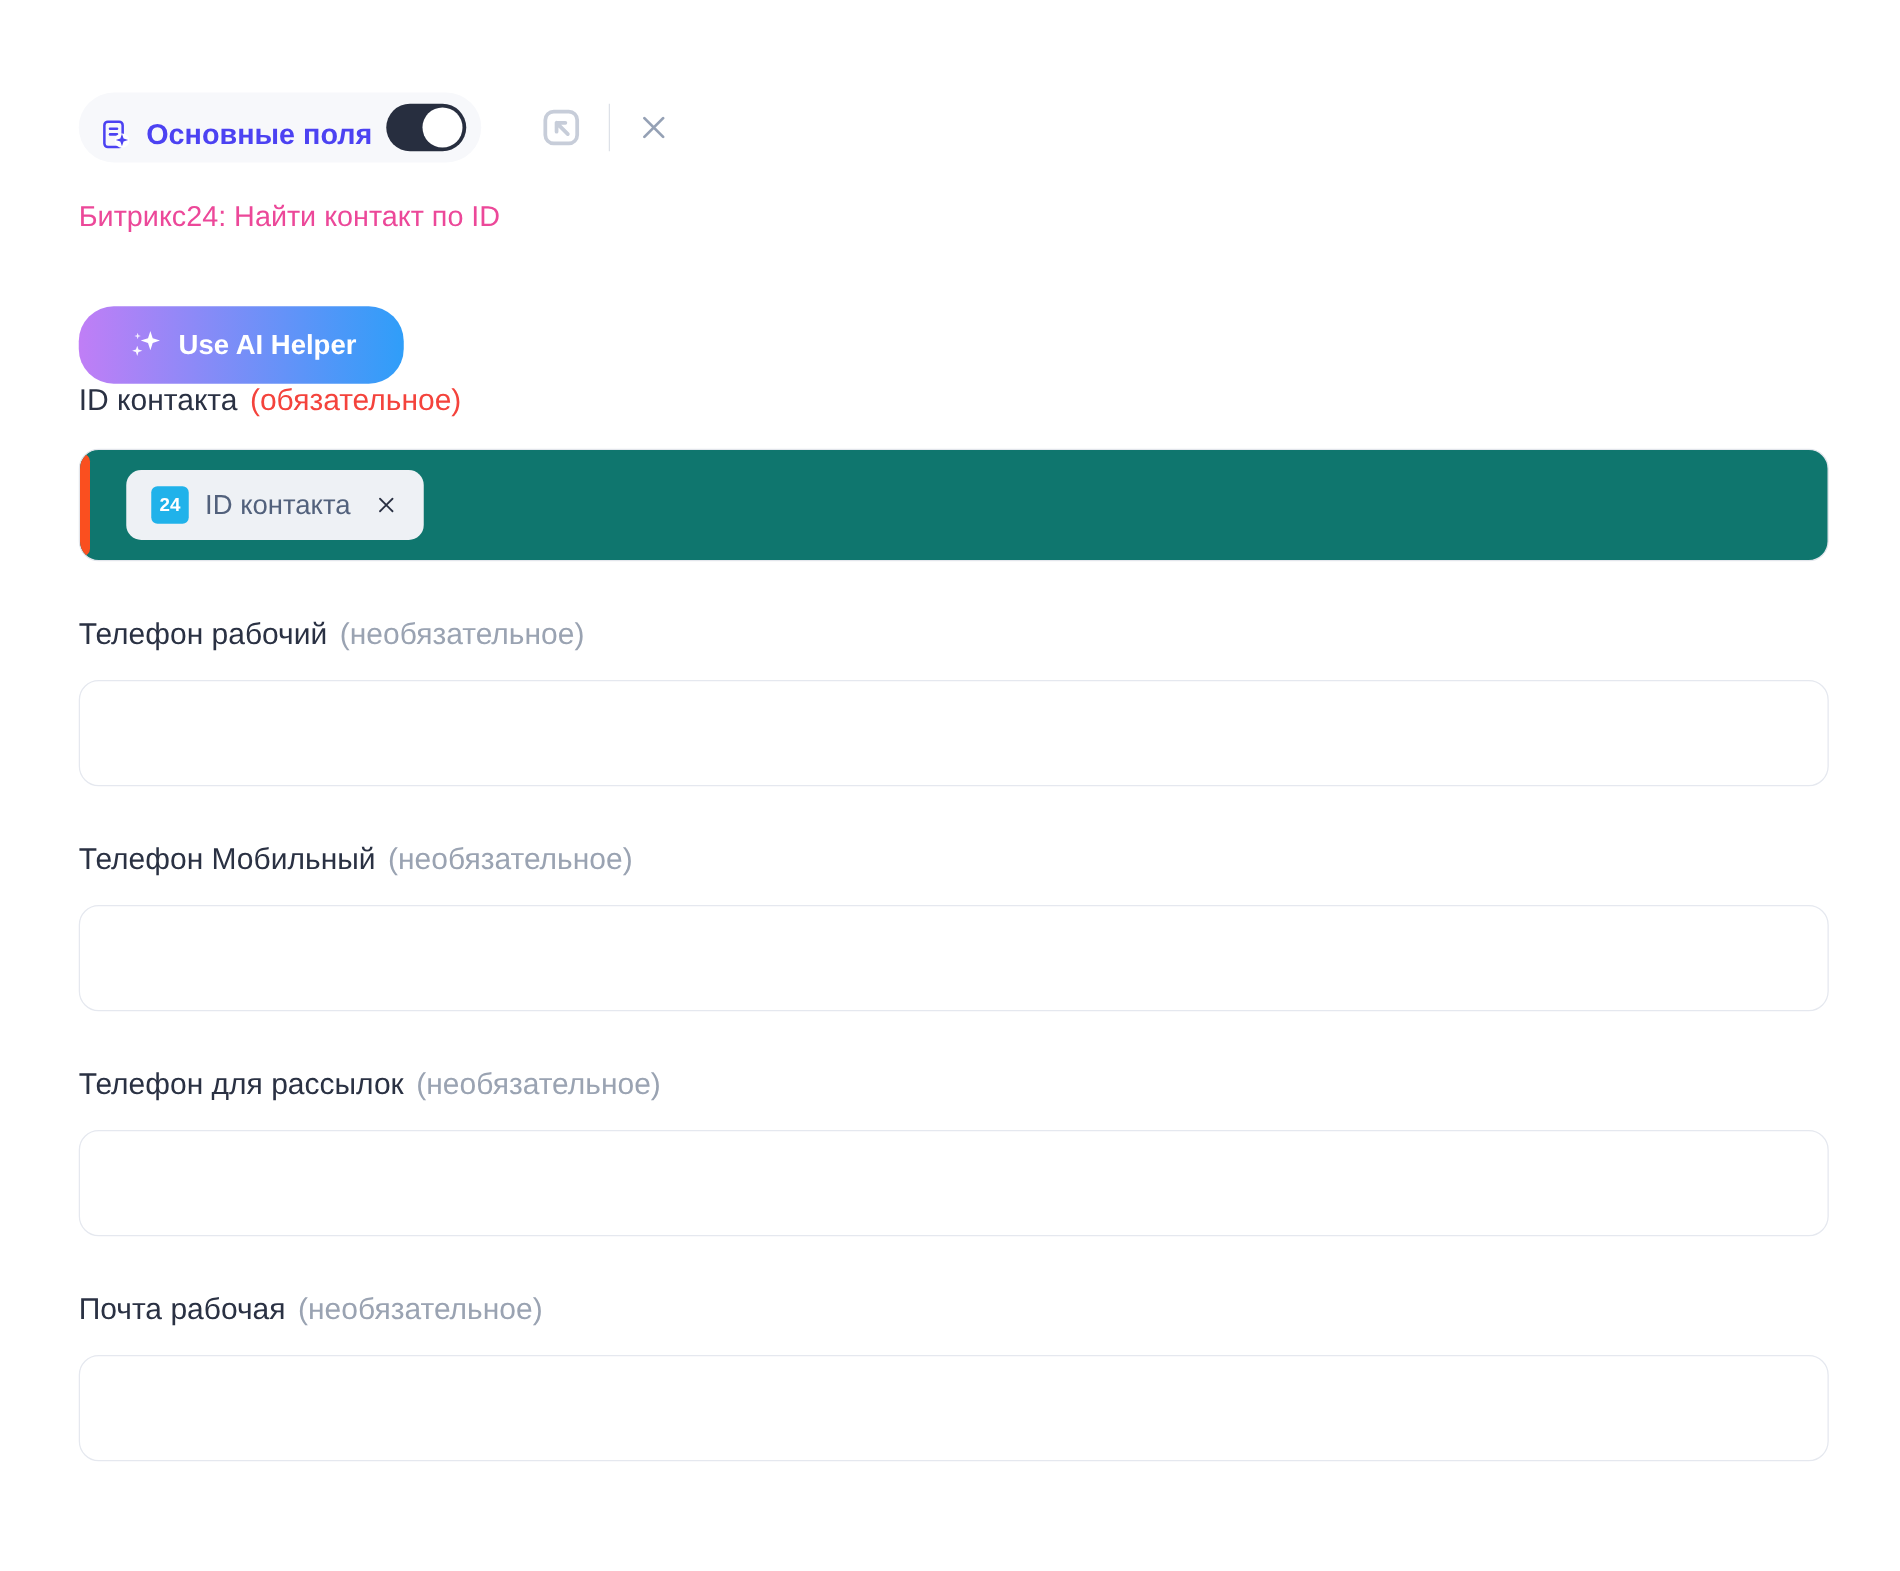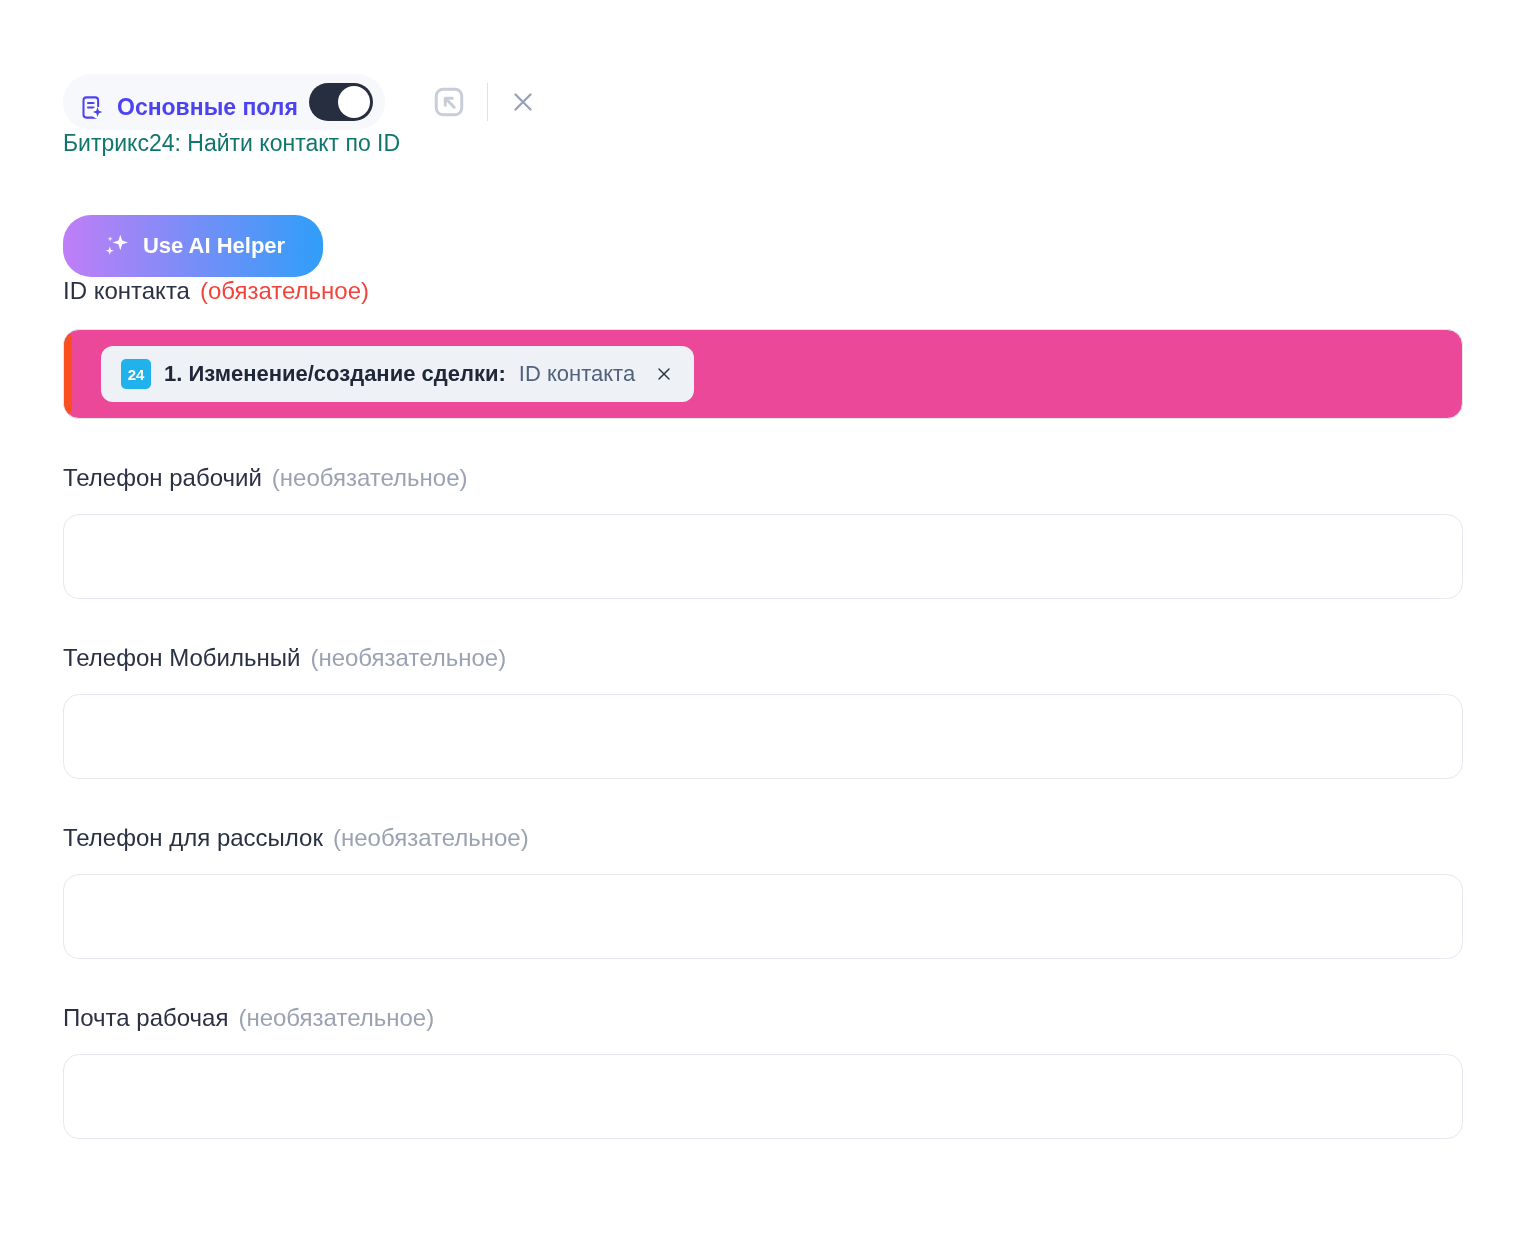--- a/index.html
+++ b/index.html
@@ -77,22 +77,23 @@
     display: flex;
     align-items: center;
     justify-content: center;
     cursor: pointer;
     background: none;
     border: none;
   }
 
   
   .subtitle {
+    margin-top: 30px;
     font-size: 23px;
-    color: #0f766e;
+    color: #ec4899;
   }
 
   
   .toolbar-row {
     margin-top: 58px;
     display: flex;
     gap: 26px;
     align-items: flex-start;
   }
   .ai-helper-btn {
@@ -153,21 +154,21 @@
   .field-note.required { color: #f4433c; }
 
   .group-required { }
   .group-required .field-label-row { margin-bottom: 24px; }
 
   .required-box {
     position: relative;
     height: 90px;
     border: 1.5px solid #e3e6ec;
     border-radius: 16px;
-    background: #ec4899;
+    background: #0f766e;
     display: flex;
     align-items: center;
     padding-left: 37px;
     overflow: hidden;
   }
   .required-box .accent-bar {
     position: absolute;
     left: 0; top: 3px; bottom: 3px;
     width: 8px;
     background: #fa4f1f;
@@ -283,21 +284,20 @@
 
   <div class="group-required">
     <div class="field-label-row">
       <span class="field-label">ID контакта</span>
       <span class="field-note required">(обязательное)</span>
     </div>
     <div class="required-box">
       <span class="accent-bar"></span>
       <div class="mapping-chip">
         <span class="chip-badge">24</span>
-        <span class="chip-text-bold">1. Изменение/создание сделки:</span>
         <span class="chip-text-value">ID контакта</span>
         <span class="chip-remove">
           <svg width="20" height="20" viewBox="0 0 24 24" fill="none">
             <path d="M6 6l12 12M18 6L6 18" stroke="#2a3143" stroke-width="1.7" stroke-linecap="round"></path>
           </svg>
         </span>
       </div>
     </div>
   </div>
 

